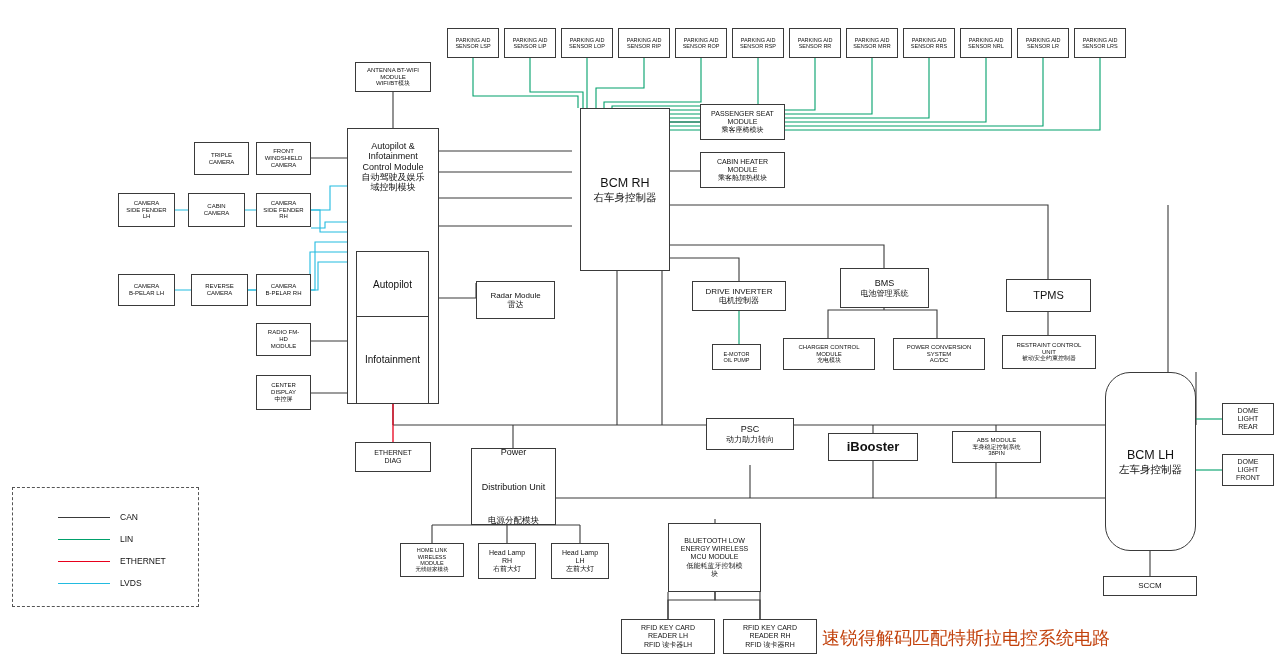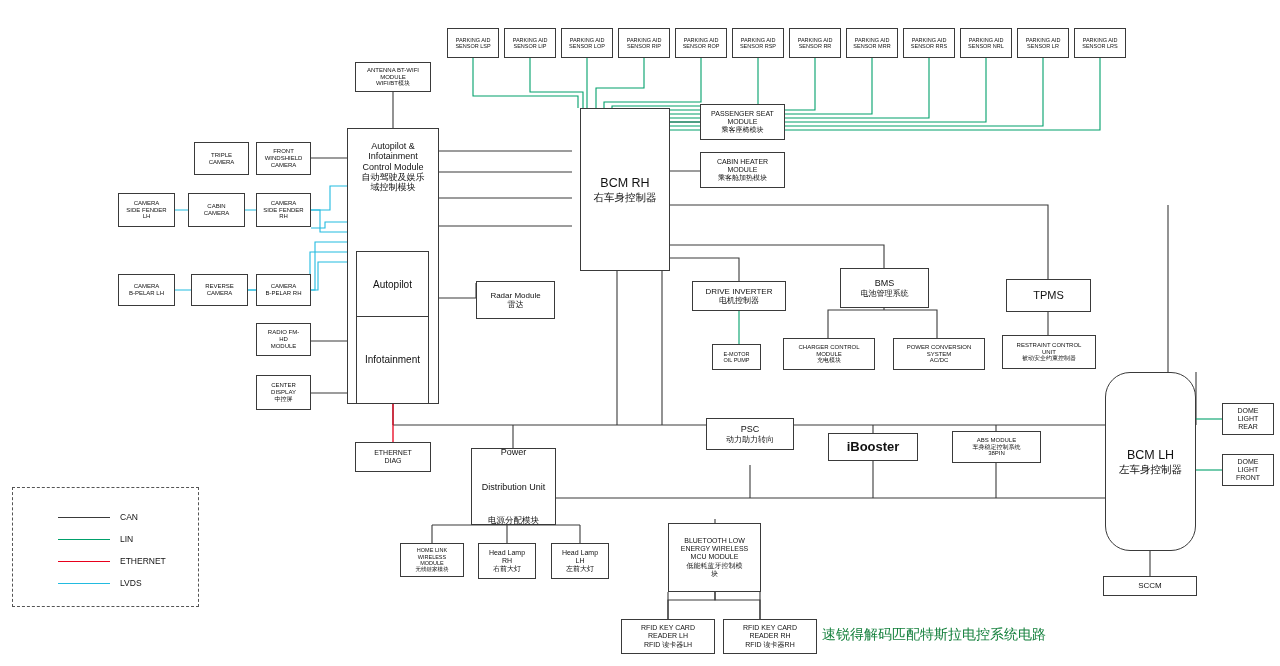--- a/index.html
+++ b/index.html
@@ -26,21 +26,21 @@
   .t11{font-size:11px;}
   .t12{font-size:12.5px;}
   .legend{
     position:absolute;left:12px;top:487px;width:185px;height:118px;
     border:1px dashed #555;background:#fff;z-index:6;
   }
   .legend .row{position:absolute;display:flex;align-items:center;}
   .legend .swatch{width:52px;height:0;border-top-width:1.6px;border-top-style:solid;margin-right:10px;}
   .legend .lbl{font-size:8.5px;color:#111;}
   .title-cn{
-    position:absolute;left:822px;top:626px;font-size:14px;color:#15803d;
+    position:absolute;left:822px;top:626px;font-size:18px;color:#c2410c;
     font-family:"DejaVu Sans", sans-serif;white-space:nowrap;z-index:7;
   }
   svg{position:absolute;left:0;top:0;width:1280px;height:666px;z-index:1;}
 </style>
 </head>
 <body>
 
 <div id="canvas">
 
   <svg xmlns="http://www.w3.org/2000/svg">

